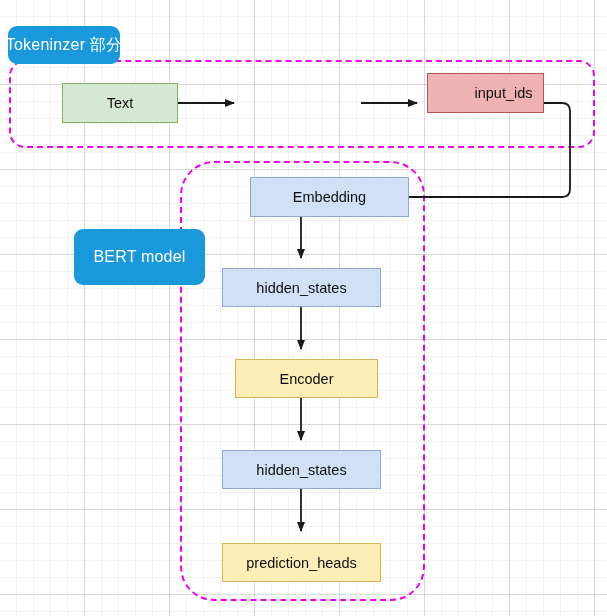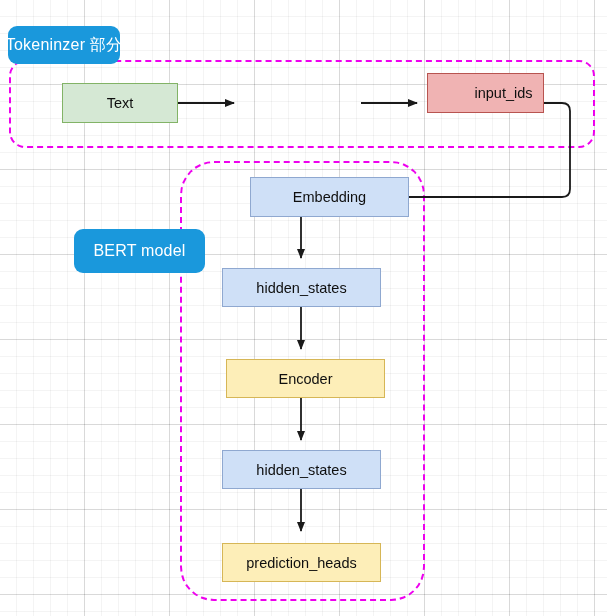--- a/index.html
+++ b/index.html
@@ -60,21 +60,21 @@
   #tag-tokenizer {
     left: 8px;
     top: 26px;
     width: 112px;
     height: 38px;
   }
   #tag-bert {
     left: 74px;
     top: 229px;
     width: 131px;
-    height: 44px;
+    height: 56px;
   }
 
   .node {
     position: absolute;
     box-sizing: border-box;
     border-radius: 0;
     border: 1px solid #999999;
     display: flex;
     align-items: center;
     justify-content: center;
@@ -85,21 +85,21 @@
   .node.green  { background: #d5e8d4; border-color: #82b366; }
   .node.yellow { background: #fdeeb8; border-color: #d6b656; }
   .node.red    { background: #f0b3b3; border-color: #b85450; }
   .node.blue   { background: #cfe0f7; border-color: #8fa8d0; }
 
   #node-text            { left: 62px;  top: 83px;  width: 116px; height: 40px; }
   #node-tokenizer       { left: 244px; top: 83px;  width: 117px; height: 40px; }
   #node-input-ids       { left: 427px; top: 73px;  width: 117px; height: 40px; padding-left: 36px; }
   #node-embedding       { left: 222px; top: 177px; width: 159px; height: 40px; margin-left: 28px; }
   #node-hidden-states-1 { left: 222px; top: 268px; width: 159px; height: 39px; }
-  #node-encoder         { left: 226px; top: 359px; width: 159px; height: 39px; text-align: center; }
+  #node-encoder         { left: 235px; top: 359px; width: 143px; height: 39px; text-align: center; }
   #node-hidden-states-2 { left: 222px; top: 450px; width: 159px; height: 39px; }
   #node-prediction-heads{ left: 222px; top: 543px; width: 159px; height: 39px; }
 
   #edges {
     position: absolute;
     left: 0;
     top: 0;
     width: 607px;
     height: 616px;
     pointer-events: none;

